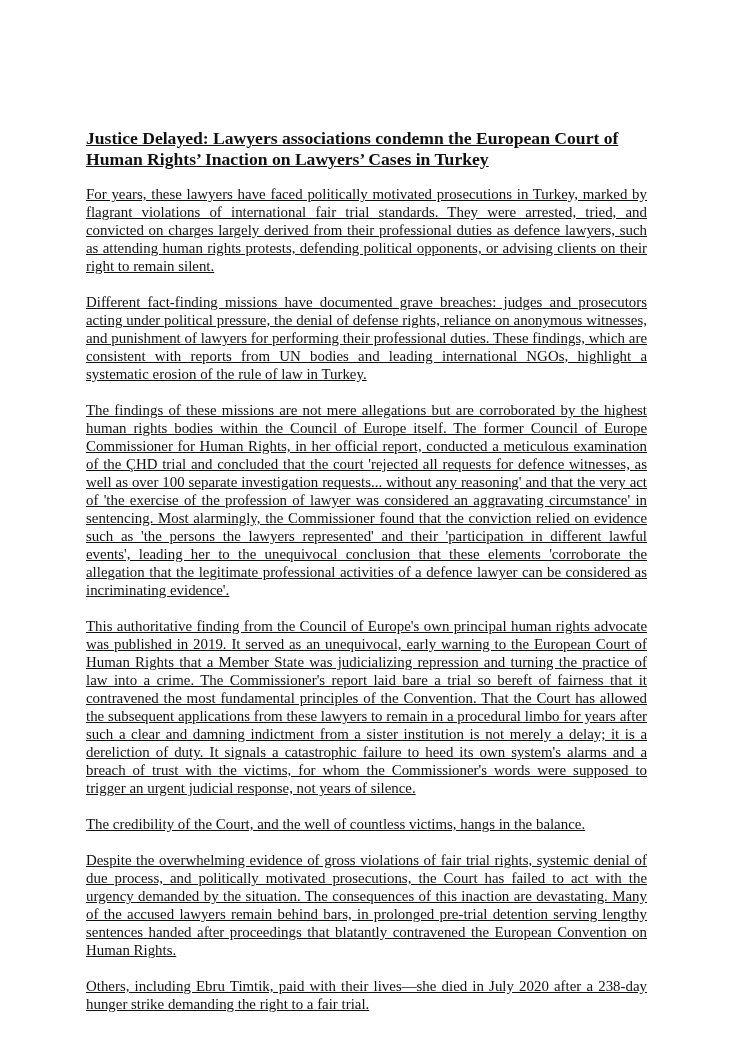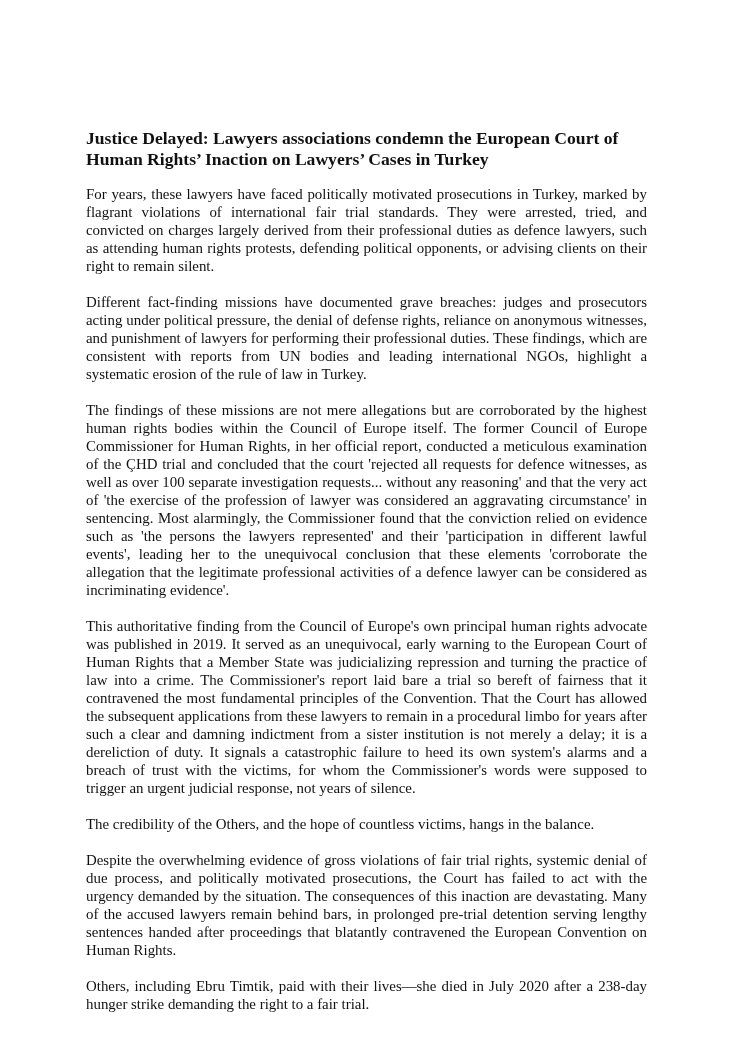--- a/index.html
+++ b/index.html
@@ -9,20 +9,21 @@
     position: relative;
     overflow: hidden;
   }
   .page {
     position: absolute;
     left: 86px;
     top: 128px;
     width: 577px;
     color: #111111;
     font-family: "Liberation Serif", "DejaVu Serif", serif;
+    text-decoration: underline;
   }
   .title {
     font-weight: bold;
     font-size: 17.6px;
     line-height: 21px;
     margin: 0 0 15px 0;
     text-align: left;
   }
   .para {
     font-size: 14.9px;
@@ -34,16 +35,16 @@
 </style>
 </head>
 <body>
 
 <div class="page">
   <h1 class="title">Justice Delayed: Lawyers associations condemn the European Court of Human Rights’ Inaction on Lawyers’ Cases in Turkey</h1>
   <p class="para">For years, these lawyers have faced politically motivated prosecutions in Turkey, marked by flagrant violations of international fair trial standards. They were arrested, tried, and convicted on charges largely derived from their professional duties as defence lawyers, such as attending human rights protests, defending political opponents, or advising clients on their right to remain silent.</p>
   <p class="para">Different fact-finding missions have documented grave breaches: judges and prosecutors acting under political pressure, the denial of defense rights, reliance on anonymous witnesses, and punishment of lawyers for performing their professional duties. These findings, which are consistent with reports from UN bodies and leading international NGOs, highlight a systematic erosion of the rule of law in Turkey.</p>
   <p class="para">The findings of these missions are not mere allegations but are corroborated by the highest human rights bodies within the Council of Europe itself. The former Council of Europe Commissioner for Human Rights, in her official report, conducted a meticulous examination of the ÇHD trial and concluded that the court 'rejected all requests for defence witnesses, as well as over 100 separate investigation requests... without any reasoning' and that the very act of 'the exercise of the profession of lawyer was considered an aggravating circumstance' in sentencing. Most alarmingly, the Commissioner found that the conviction relied on evidence such as 'the persons the lawyers represented' and their 'participation in different lawful events', leading her to the unequivocal conclusion that these elements 'corroborate the allegation that the legitimate professional activities of a defence lawyer can be considered as incriminating evidence'.</p>
   <p class="para">This authoritative finding from the Council of Europe's own principal human rights advocate was published in 2019. It served as an unequivocal, early warning to the European Court of Human Rights that a Member State was judicializing repression and turning the practice of law into a crime. The Commissioner's report laid bare a trial so bereft of fairness that it contravened the most fundamental principles of the Convention. That the Court has allowed the subsequent applications from these lawyers to remain in a procedural limbo for years after such a clear and damning indictment from a sister institution is not merely a delay; it is a dereliction of duty. It signals a catastrophic failure to heed its own system's alarms and a breach of trust with the victims, for whom the Commissioner's words were supposed to trigger an urgent judicial response, not years of silence.</p>
-  <p class="para">The credibility of the Others, and the hope of countless victims, hangs in the balance.</p>
+  <p class="para">The credibility of the Court, and the well of countless victims, hangs in the balance.</p>
   <p class="para">Despite the overwhelming evidence of gross violations of fair trial rights, systemic denial of due process, and politically motivated prosecutions, the Court has failed to act with the urgency demanded by the situation. The consequences of this inaction are devastating. Many of the accused lawyers remain behind bars, in prolonged pre-trial detention serving lengthy sentences handed after proceedings that blatantly contravened the European Convention on Human Rights.</p>
   <p class="para">Others, including Ebru Timtik, paid with their lives—she died in July 2020 after a 238-day hunger strike demanding the right to a fair trial.</p>
 </div>
 
 </body></html>

